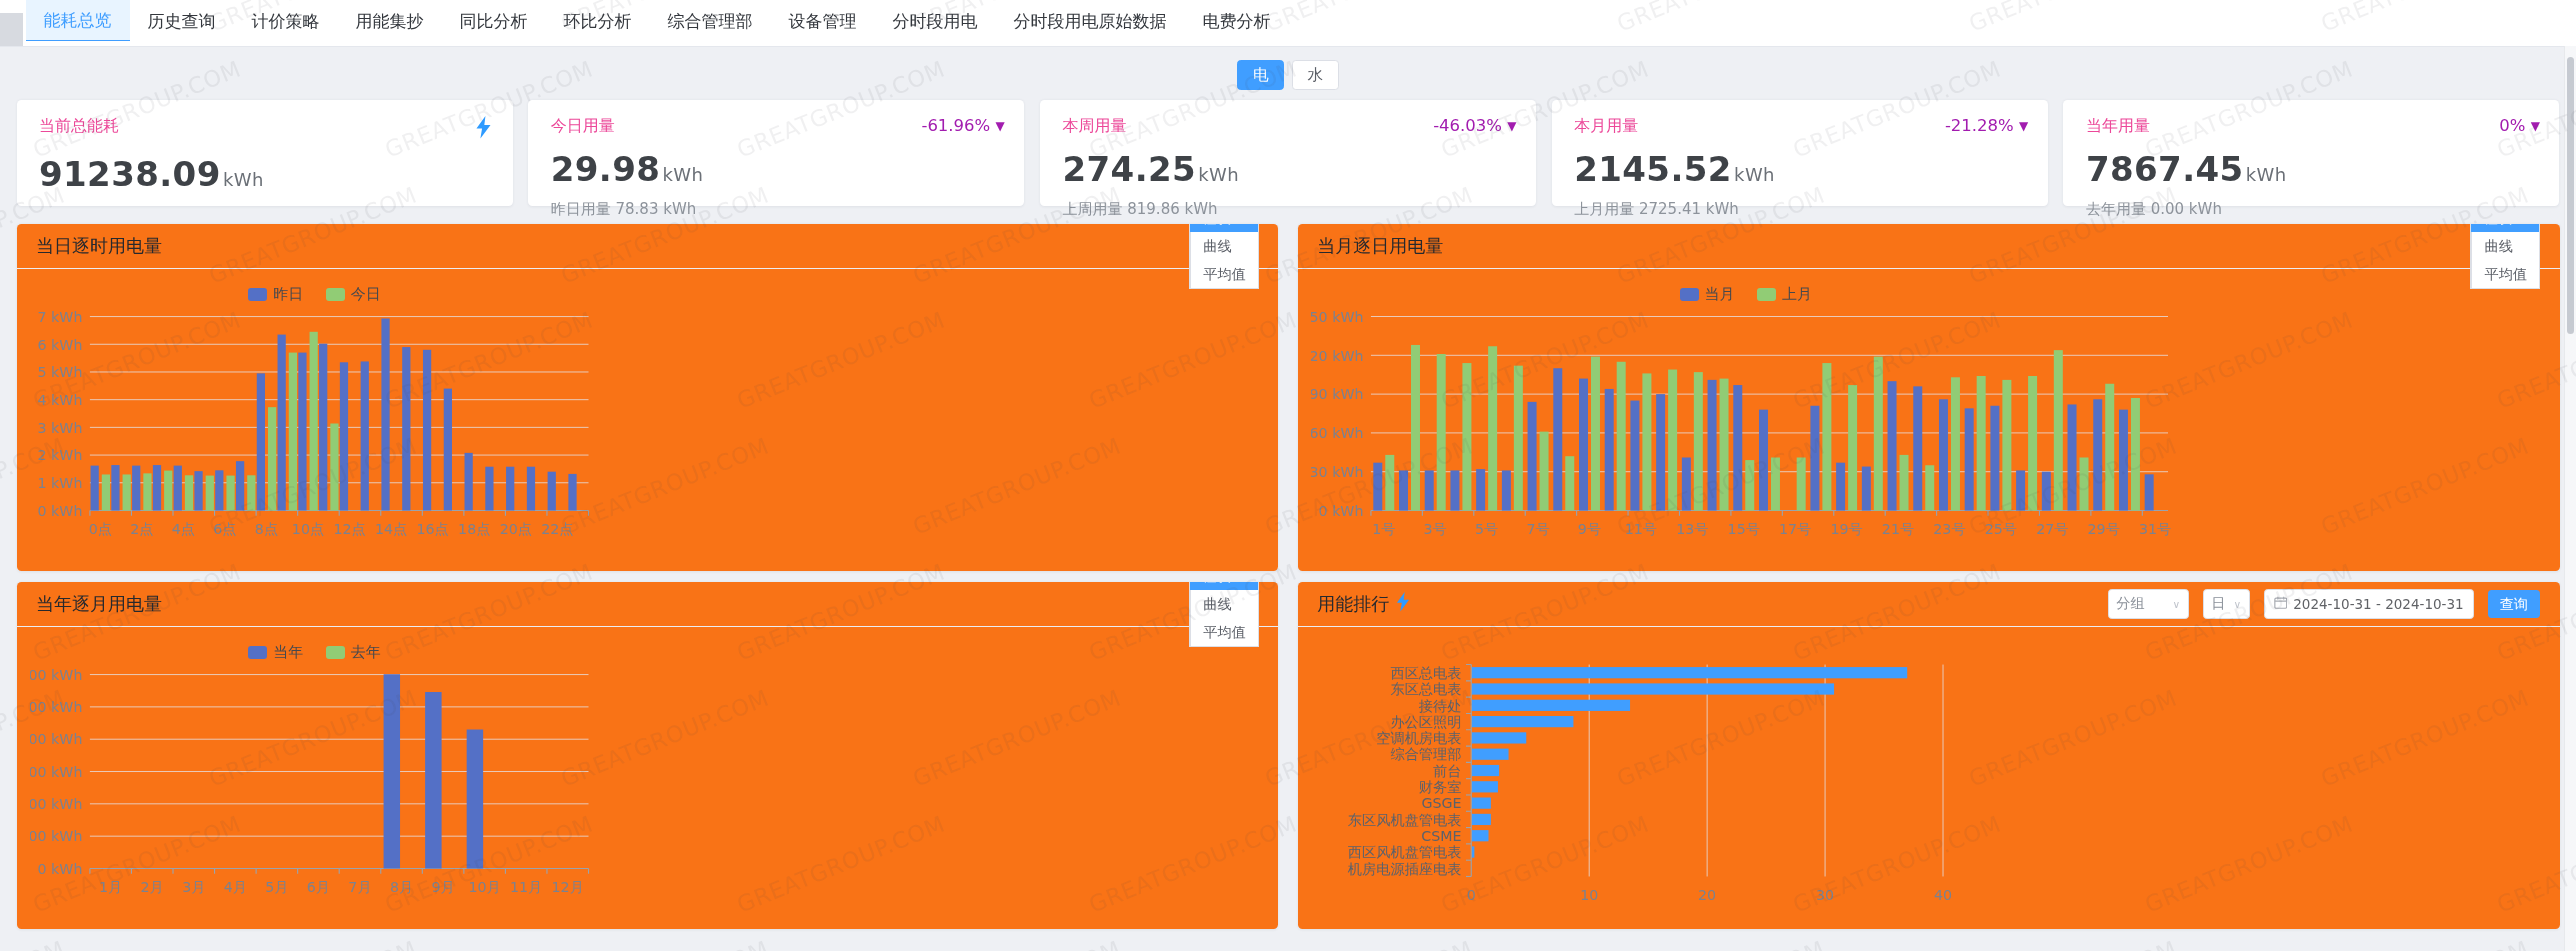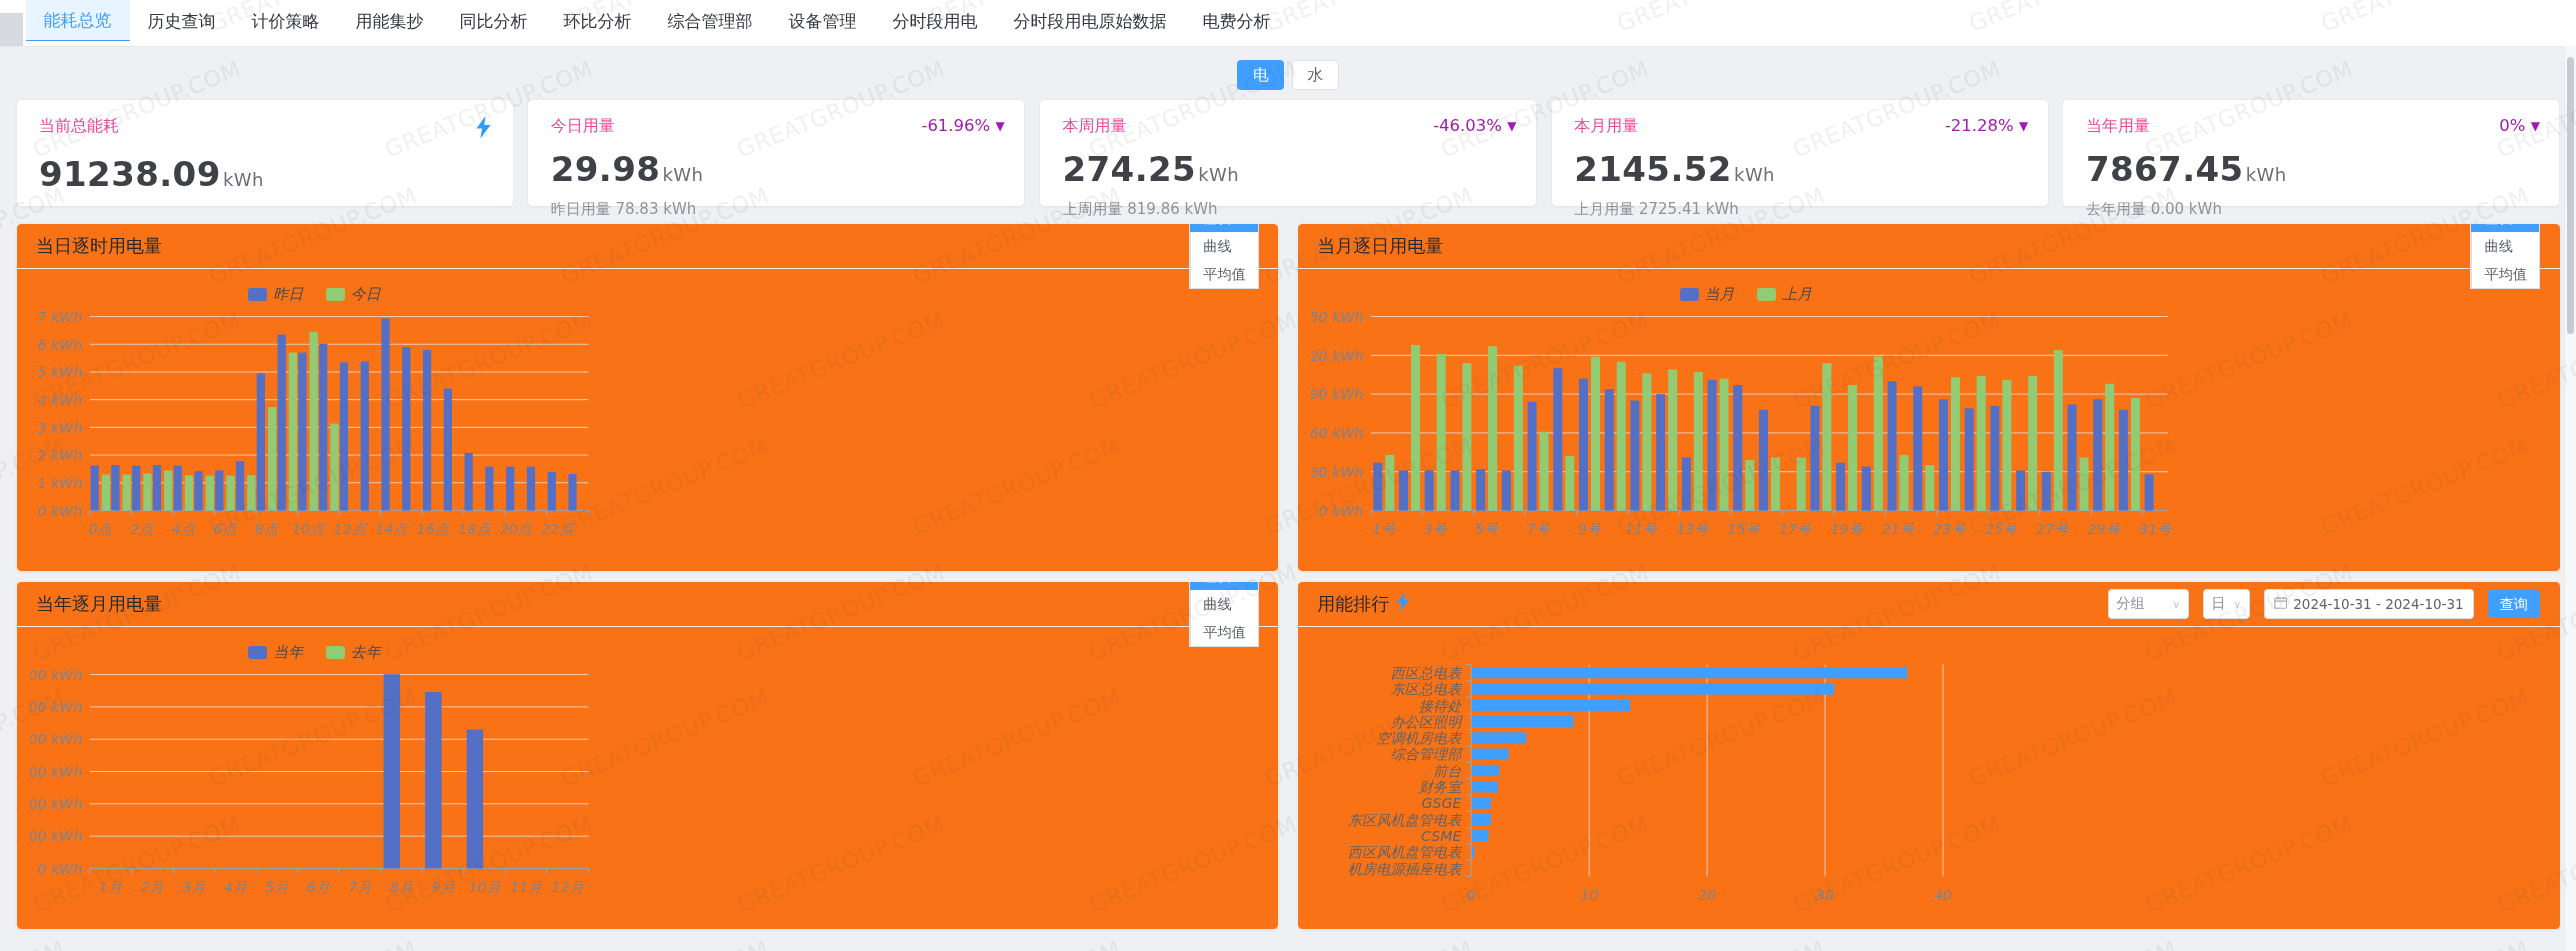--- a/index.html
+++ b/index.html
@@ -36,21 +36,21 @@
   .chart-card{flex:1 1 0;background:#f97316;border-radius:4.5px;box-shadow:0 0.7px 3px rgba(31,45,61,.07);
     height:347px;box-sizing:border-box;overflow:hidden;}
   .chart-header{height:44px;display:flex;align-items:center;justify-content:space-between;
     padding:0 19.5px;border-bottom:0.7px solid #ecedf2;}
   .chart-title{font-size:18px;color:#26292e;display:flex;align-items:center;gap:6px;}
   .btn-group{display:inline-flex;border:0.7px solid #dcdfe6;border-radius:0;overflow:hidden;flex-direction:column;}
   .btn-group .vbtn{padding:0 12px;height:28px;line-height:28px;font-size:14.2px;color:#5a5e66;background:#fff;
     border-left:0.7px solid #dcdfe6;cursor:pointer;white-space:nowrap;}
   .btn-group .vbtn:first-child{border-left:none;}
   .btn-group .vbtn.active{background:#409eff;color:#fff;}
-  .chart-body{padding:10.5px 0 0 13.5px;font-style:italic;}
+  .chart-body{padding:10.5px 0 0 13.5px;}
   .legend{display:flex;justify-content:center;align-items:center;gap:22.5px;height:30px;}
   .legend-item{display:flex;align-items:center;gap:6px;font-size:15px;color:#46494e;cursor:pointer;}
   .legend-swatch{width:19px;height:12.7px;border-radius:3px;display:inline-block;}
 
   
   .rank-controls{display:flex;align-items:center;gap:14px;}
   .select-box{display:flex;align-items:center;justify-content:space-between;height:28.5px;border:0.7px solid #dcdfe6;
     border-radius:3.7px;background:#fff;padding:0 7.5px;font-size:14.2px;color:#8a9099;cursor:pointer;}
   .select-box .chev{color:#c0c4cc;font-size:10.5px;margin-left:7.5px;}
   .date-box{display:flex;align-items:center;gap:6px;height:28.5px;border:0.7px solid #dcdfe6;border-radius:3.7px;

